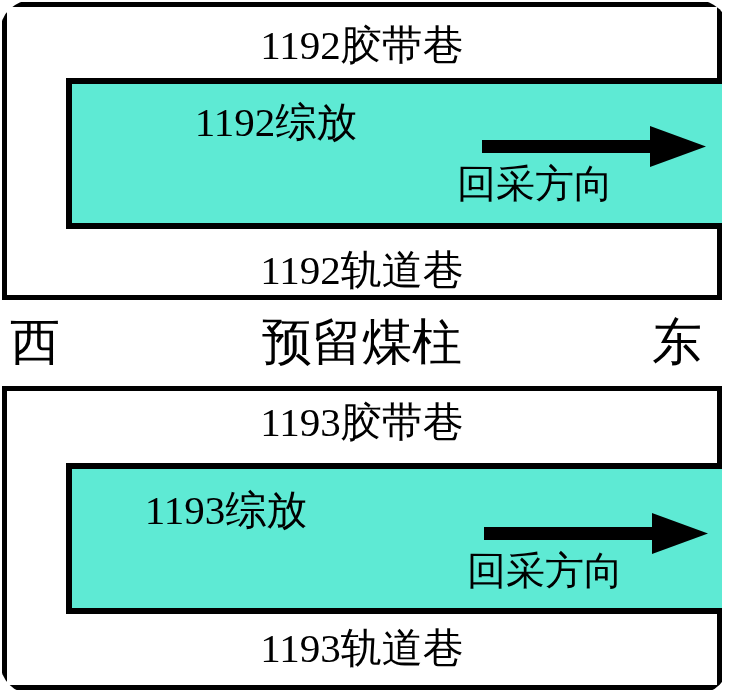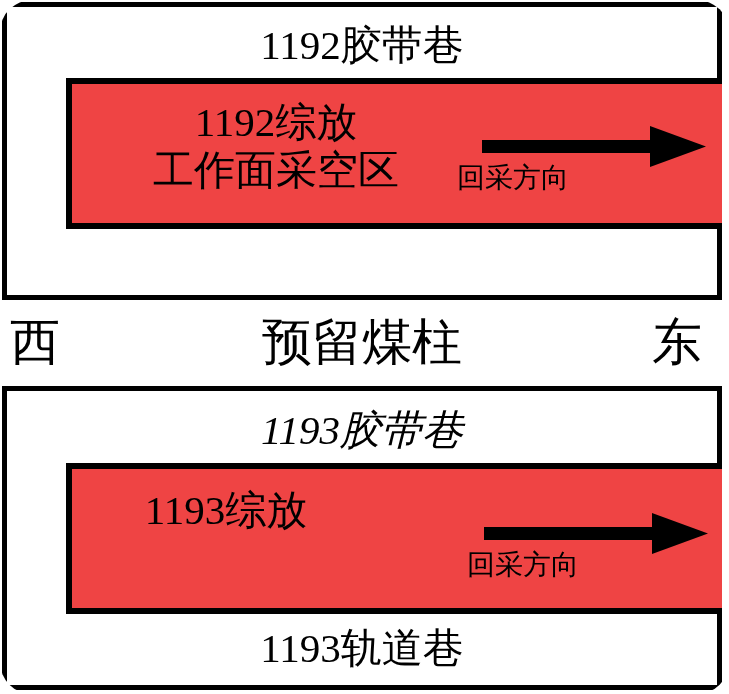--- a/index.html
+++ b/index.html
@@ -36,21 +36,21 @@
     left: 2px;
     top: 386px;
     width: 720px;
     height: 304px;
   }
   .goaf-box {
     position: absolute;
     box-sizing: border-box;
     border: 6px solid #000000;
     border-right: none;
-    background: #ef4444;
+    background: #5eead4;
   }
   #goaf-top {
     left: 59px;
     top: 71px;
     width: 656px;
     height: 151px;
   }
   #goaf-bottom {
     left: 59px;
     top: 72px;
@@ -62,21 +62,21 @@
     position: absolute;
     width: 100%;
     text-align: center;
     font-size: 41px;
     line-height: 1;
     letter-spacing: 0px;
     white-space: nowrap;
   }
   #label-1192-belt { left: 0; top: 18px; }
   #label-1192-rail { left: 0; top: 243px; }
-  #label-1193-belt { left: 0; top: 19px; font-style: italic; }
+  #label-1193-belt { left: 0; top: 11px; }
   #label-1193-rail { left: 0; top: 237px; }
 
   .face-text {
     position: absolute;
     font-size: 41px;
     line-height: 1.18;
     white-space: nowrap;
   }
   #face-top-text {
     left: 14px;
@@ -91,21 +91,21 @@
     left: 24px;
     top: 17px;
     text-align: center;
     width: 260px;
   }
   #face-bottom-line1 { display: block; font-family: Liberation Serif, serif; }
   #face-bottom-line2 { display: block; }
 
   .direction-label {
     position: absolute;
-    font-size: 28px;
+    font-size: 39px;
     line-height: 1;
     white-space: nowrap;
   }
   #dir-top { left: 385px; top: 80px; }
   #dir-bottom { left: 395px; top: 82px; }
 
   
   .arrow {
     position: absolute;
   }
@@ -137,34 +137,34 @@
 <div id="diagram">
 
   <div class="panel" id="panel-top">
 
     <div class="roadway-label" id="label-1192-belt">1192胶带巷</div>
 
     <div class="goaf-box" id="goaf-top">
 
       <div class="face-text" id="face-top-text">
         <span id="face-top-line1">1192综放</span>
-        <span id="face-top-line2">工作面采空区</span>
       </div>
 
       <div class="arrow" id="arrow-top">
         <svg width="225" height="50" viewBox="0 0 225 50" xmlns="http://www.w3.org/2000/svg">
           <rect x="0" y="18" width="175" height="13" fill="#000000"></rect>
           <polygon points="168,4 168,45 224,24.5" fill="#000000"></polygon>
         </svg>
       </div>
 
       <div class="direction-label" id="dir-top">回采方向</div>
 
     </div>
 
+    <div class="roadway-label" id="label-1192-rail">1192轨道巷</div>
 
   </div>
 
   <div id="pillar-band">
     <div class="pillar-text" id="label-west">西</div>
     <div class="pillar-text" id="label-pillar">预留煤柱</div>
     <div class="pillar-text" id="label-east">东</div>
   </div>
 
   <div class="panel" id="panel-bottom">

